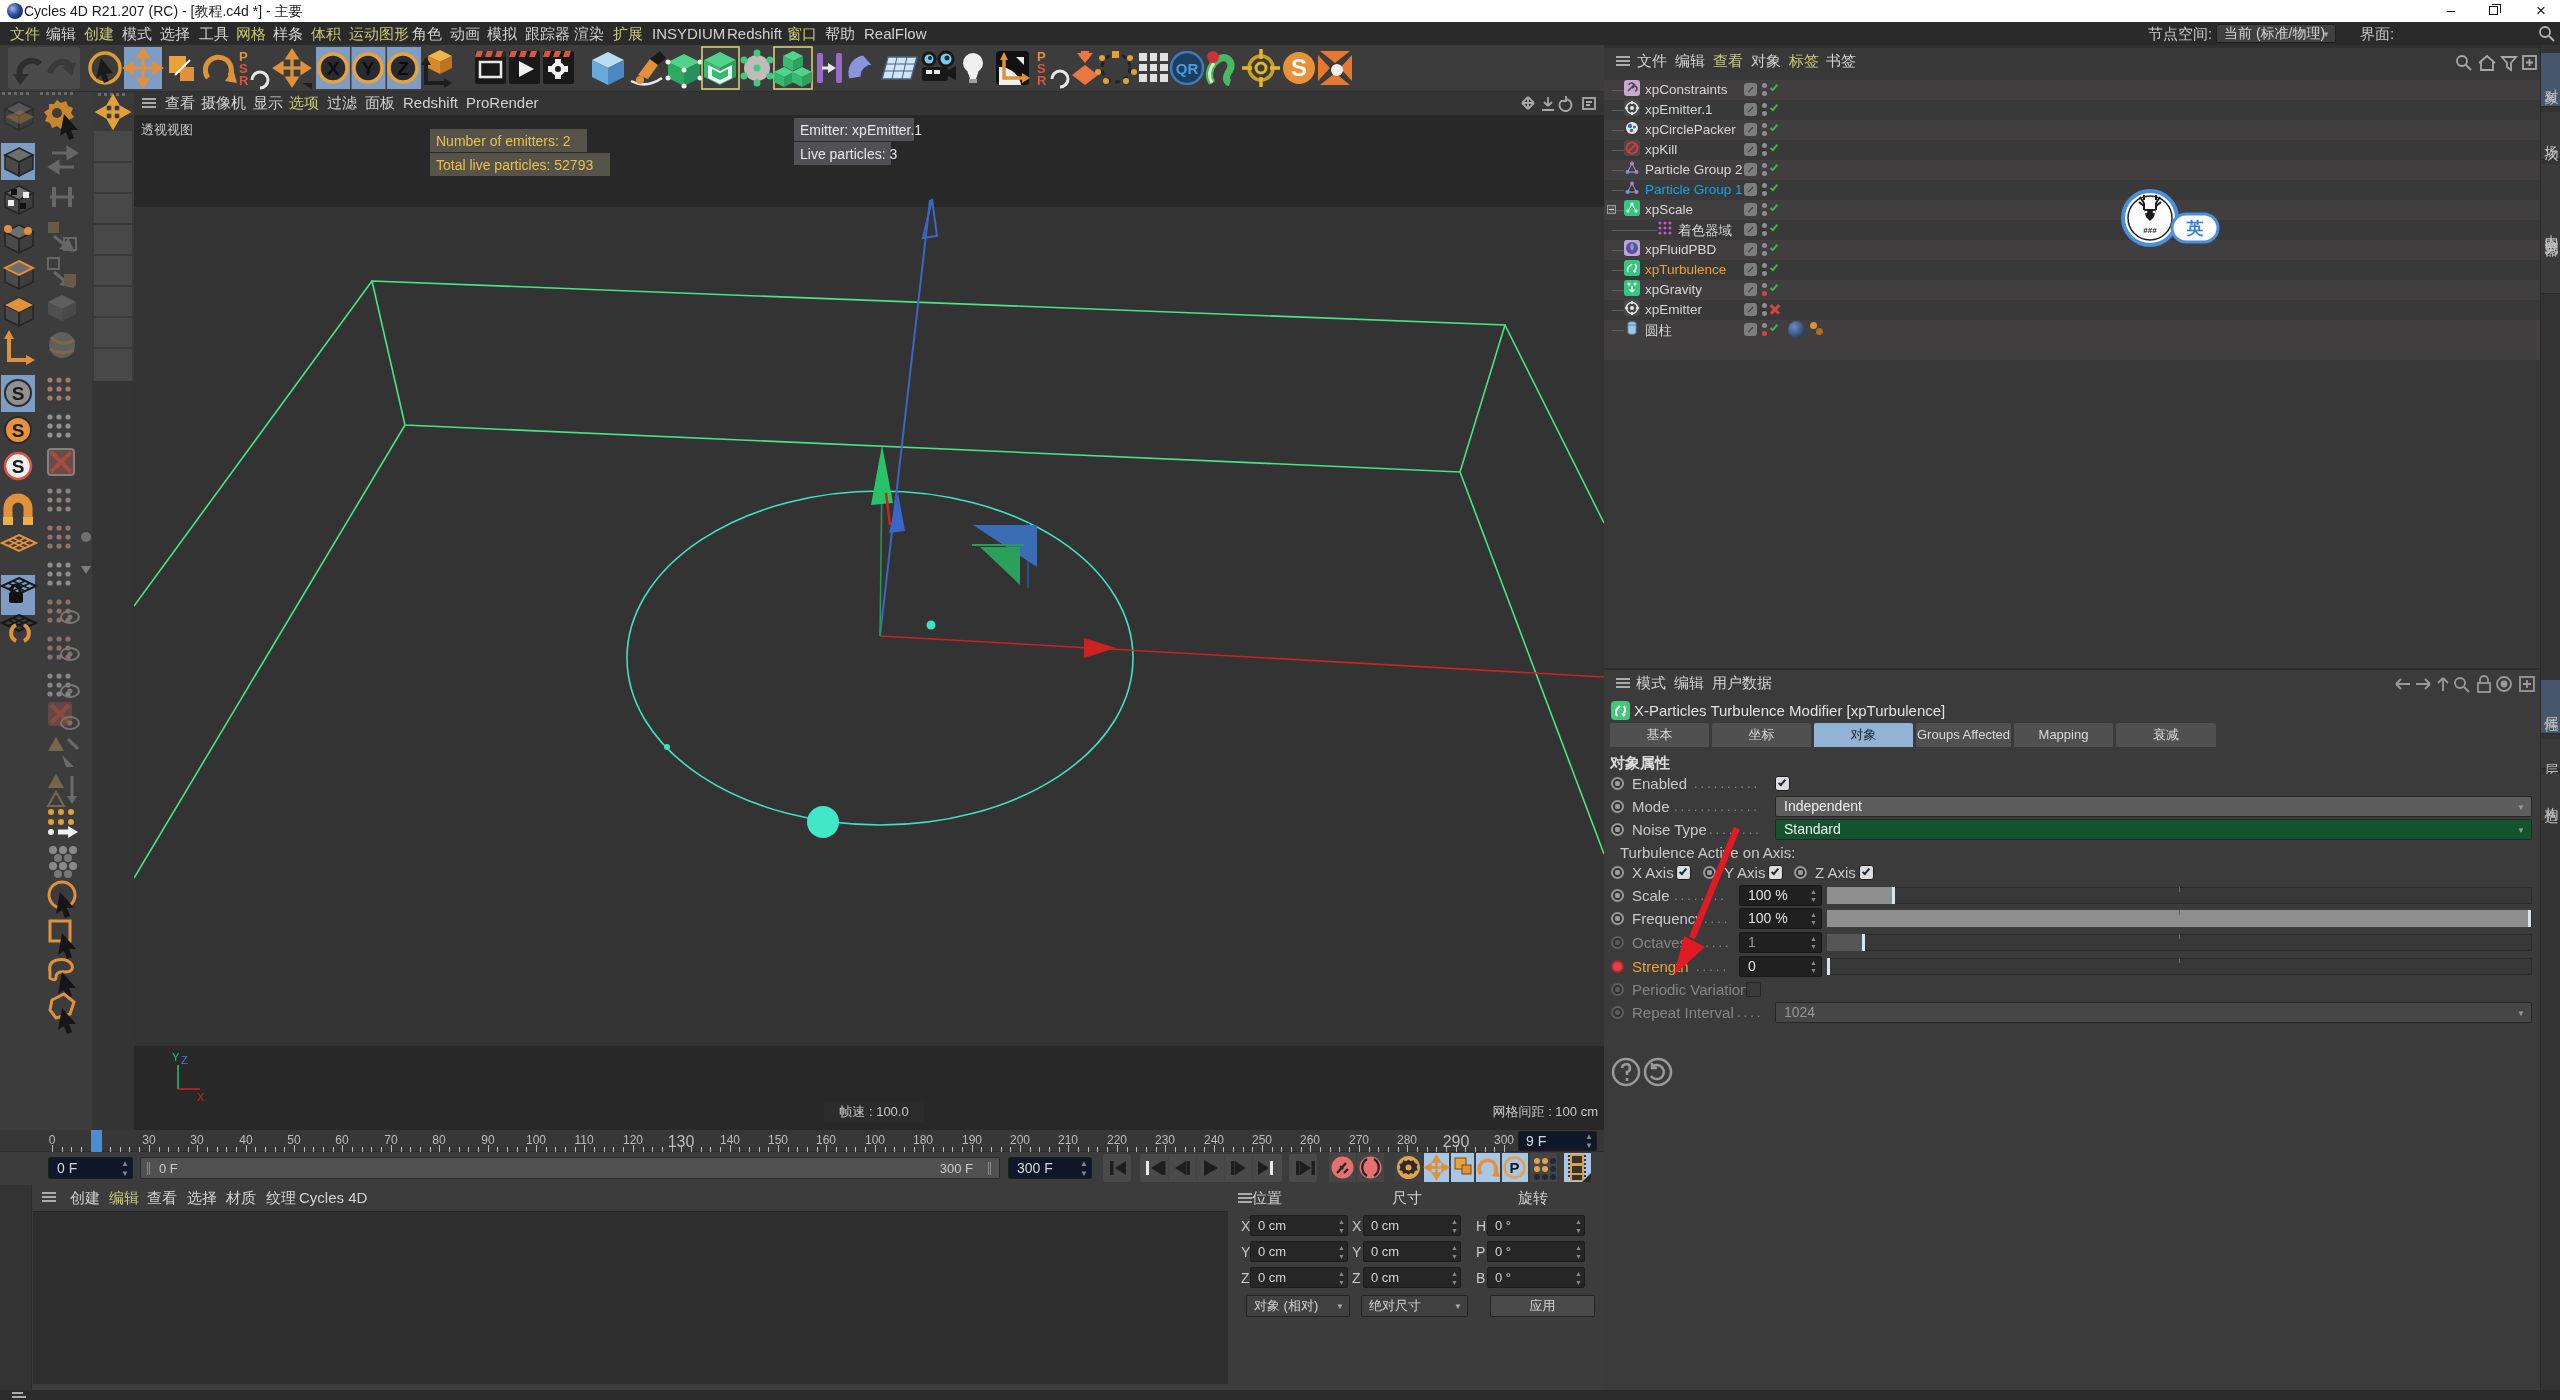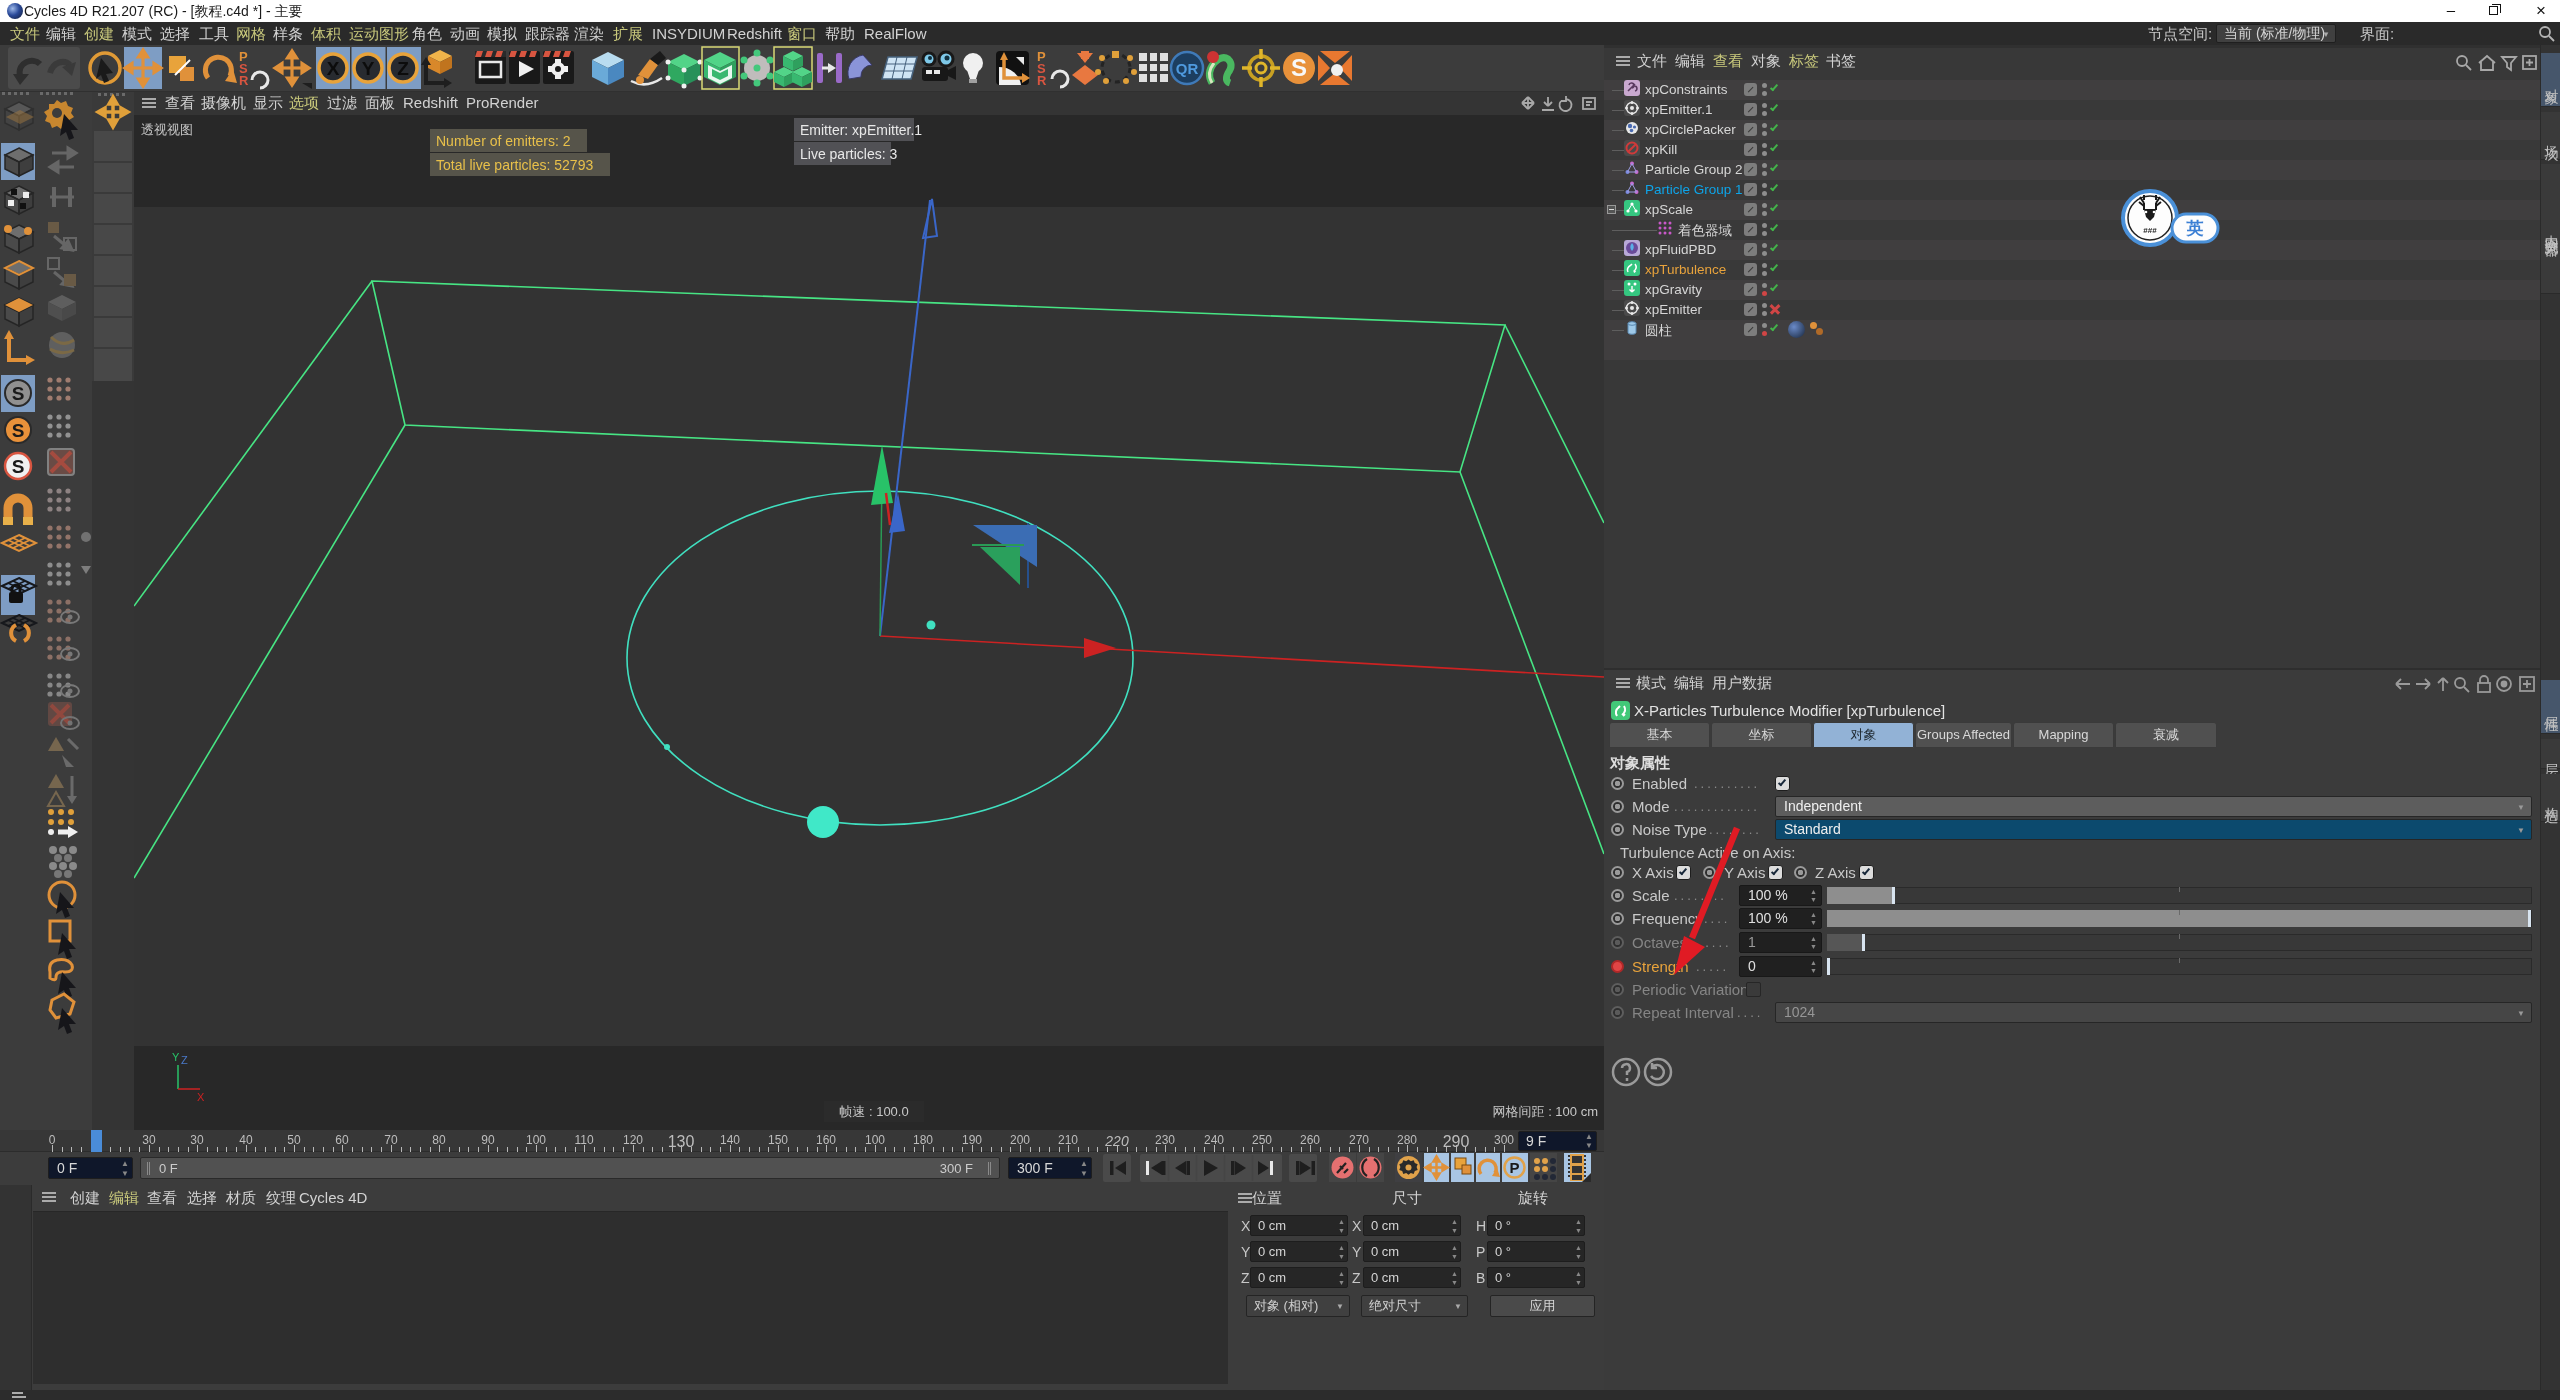--- a/index.html
+++ b/index.html
@@ -650,21 +650,21 @@
       <span style="position:absolute;left:633px;top:3px;font-size:12px;color:#bdbdbd;transform:translateX(-50%);">120</span>
       <span style="position:absolute;left:681px;top:3px;font-size:16px;color:#bdbdbd;transform:translateX(-50%);">130</span>
       <span style="position:absolute;left:730px;top:3px;font-size:12px;color:#bdbdbd;transform:translateX(-50%);">140</span>
       <span style="position:absolute;left:778px;top:3px;font-size:12px;color:#bdbdbd;transform:translateX(-50%);">150</span>
       <span style="position:absolute;left:826px;top:3px;font-size:12px;color:#bdbdbd;transform:translateX(-50%);">160</span>
       <span style="position:absolute;left:875px;top:3px;font-size:12px;color:#bdbdbd;transform:translateX(-50%);">100</span>
       <span style="position:absolute;left:923px;top:3px;font-size:12px;color:#bdbdbd;transform:translateX(-50%);">180</span>
       <span style="position:absolute;left:972px;top:3px;font-size:12px;color:#bdbdbd;transform:translateX(-50%);">190</span>
       <span style="position:absolute;left:1020px;top:3px;font-size:12px;color:#bdbdbd;transform:translateX(-50%);">200</span>
       <span style="position:absolute;left:1068px;top:3px;font-size:12px;color:#bdbdbd;transform:translateX(-50%);">210</span>
-      <span style="position:absolute;left:1117px;top:3px;font-size:14px;color:#bdbdbd;transform:translateX(-50%);font-style:italic;">220</span>
+      <span style="position:absolute;left:1117px;top:3px;font-size:12px;color:#bdbdbd;transform:translateX(-50%);">220</span>
       <span style="position:absolute;left:1165px;top:3px;font-size:12px;color:#bdbdbd;transform:translateX(-50%);">230</span>
       <span style="position:absolute;left:1214px;top:3px;font-size:12px;color:#bdbdbd;transform:translateX(-50%);">240</span>
       <span style="position:absolute;left:1262px;top:3px;font-size:12px;color:#bdbdbd;transform:translateX(-50%);">250</span>
       <span style="position:absolute;left:1310px;top:3px;font-size:12px;color:#bdbdbd;transform:translateX(-50%);">260</span>
       <span style="position:absolute;left:1359px;top:3px;font-size:12px;color:#bdbdbd;transform:translateX(-50%);">270</span>
       <span style="position:absolute;left:1407px;top:3px;font-size:12px;color:#bdbdbd;transform:translateX(-50%);">280</span>
       <span style="position:absolute;left:1456px;top:3px;font-size:16px;color:#bdbdbd;transform:translateX(-50%);">290</span>
       <span style="position:absolute;left:1504px;top:3px;font-size:12px;color:#bdbdbd;transform:translateX(-50%);">300</span>
       <i style="position:absolute;left:52.0px;top:15px;width:1px;height:7px;background:#b8b8b8;"></i>
       <i style="position:absolute;left:61.7px;top:17px;width:1px;height:5px;background:#b8b8b8;"></i>
@@ -1253,21 +1253,21 @@
         <span style="position:absolute;left:90px;top:106px;font-size:13px;color:#8a8a8a;letter-spacing:3px;">..........</span>
         <i style="position:absolute;left:171px;top:106px;width:15px;height:15px;background:#dcdcdc;border:1px solid #1e1e1e;border-radius:3px;"></i>
         <i class="ckd" style="left:174px;top:110px;"></i>
         <i style="position:absolute;left:7px;top:130px;width:13px;height:13px;border-radius:50%;border:2px solid #9a9a9a;background:radial-gradient(circle,#9a9a9a 0 2.6px,#2e2e2e 3px);"></i>
         <span style="position:absolute;left:28px;top:128px;font-size:15px;color:#c9c9c9;white-space:nowrap;">Mode</span>
         <span style="position:absolute;left:70px;top:129px;font-size:13px;color:#8a8a8a;letter-spacing:3px;">.............</span>
         <span style="position:absolute;left:171px;top:126px;width:757px;height:21px;background:#5d5d5d;border:1px solid #262626;border-radius:2px;color:#efefef;font-size:14px;line-height:19px;padding-left:8px;box-sizing:border-box;">Independent<i style="position:absolute;right:6px;top:1px;color:#999;font-size:8px;font-style:normal;">▼</i></span>
         <i style="position:absolute;left:7px;top:153px;width:13px;height:13px;border-radius:50%;border:2px solid #9a9a9a;background:radial-gradient(circle,#9a9a9a 0 2.6px,#2e2e2e 3px);"></i>
         <span style="position:absolute;left:28px;top:151px;font-size:15px;color:#c9c9c9;white-space:nowrap;">Noise Type</span>
         <span style="position:absolute;left:105px;top:152px;font-size:13px;color:#8a8a8a;letter-spacing:3px;">........</span>
-        <span style="position:absolute;left:171px;top:149px;width:757px;height:21px;background:#0c4a6e;border:1px solid #262626;border-radius:2px;color:#efefef;font-size:14px;line-height:19px;padding-left:8px;box-sizing:border-box;">Standard<i style="position:absolute;right:6px;top:1px;color:#999;font-size:8px;font-style:normal;">▼</i></span>
+        <span style="position:absolute;left:171px;top:149px;width:757px;height:21px;background:#14532d;border:1px solid #262626;border-radius:2px;color:#efefef;font-size:14px;line-height:19px;padding-left:8px;box-sizing:border-box;">Standard<i style="position:absolute;right:6px;top:1px;color:#999;font-size:8px;font-style:normal;">▼</i></span>
         <span style="position:absolute;left:16px;top:174px;font-size:15px;color:#c9c9c9;white-space:nowrap;">Turbulence Active on Axis:</span>
         <i style="position:absolute;left:7px;top:196px;width:13px;height:13px;border-radius:50%;border:2px solid #9a9a9a;background:radial-gradient(circle,#9a9a9a 0 2.6px,#2e2e2e 3px);"></i>
         <span style="position:absolute;left:28px;top:194px;font-size:15px;color:#c9c9c9;white-space:nowrap;">X Axis</span>
         <i style="position:absolute;left:72px;top:195px;width:15px;height:15px;background:#dcdcdc;border:1px solid #1e1e1e;border-radius:3px;"></i>
         <i class="ckd" style="left:75px;top:199px;"></i>
         <i style="position:absolute;left:99px;top:196px;width:13px;height:13px;border-radius:50%;border:2px solid #9a9a9a;background:radial-gradient(circle,#9a9a9a 0 2.6px,#2e2e2e 3px);"></i>
         <span style="position:absolute;left:120px;top:194px;font-size:15px;color:#c9c9c9;white-space:nowrap;">Y Axis</span>
         <i style="position:absolute;left:164px;top:195px;width:15px;height:15px;background:#dcdcdc;border:1px solid #1e1e1e;border-radius:3px;"></i>
         <i class="ckd" style="left:167px;top:199px;"></i>
         <i style="position:absolute;left:190px;top:196px;width:13px;height:13px;border-radius:50%;border:2px solid #9a9a9a;background:radial-gradient(circle,#9a9a9a 0 2.6px,#2e2e2e 3px);"></i>

